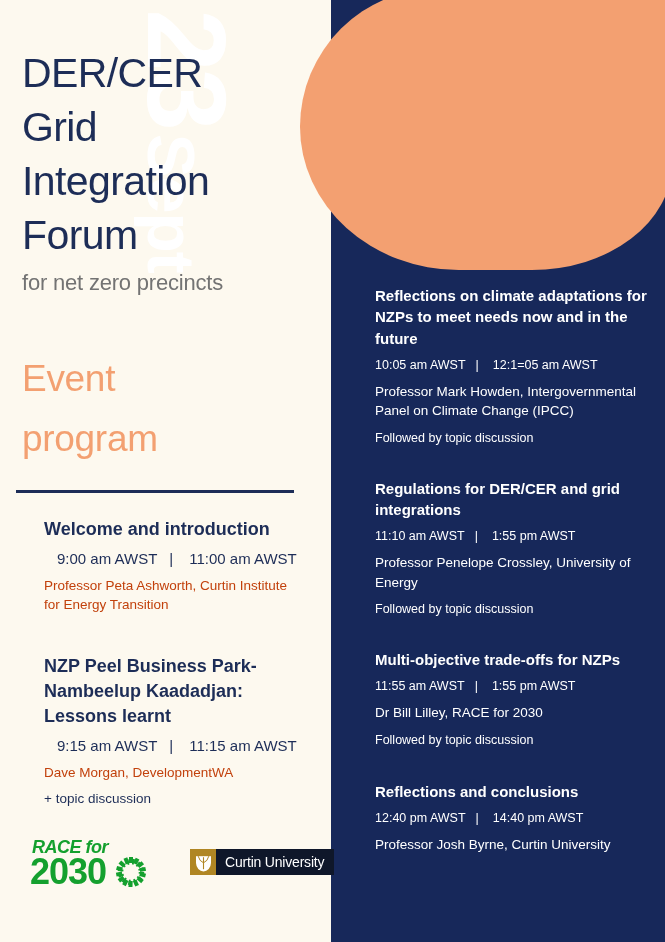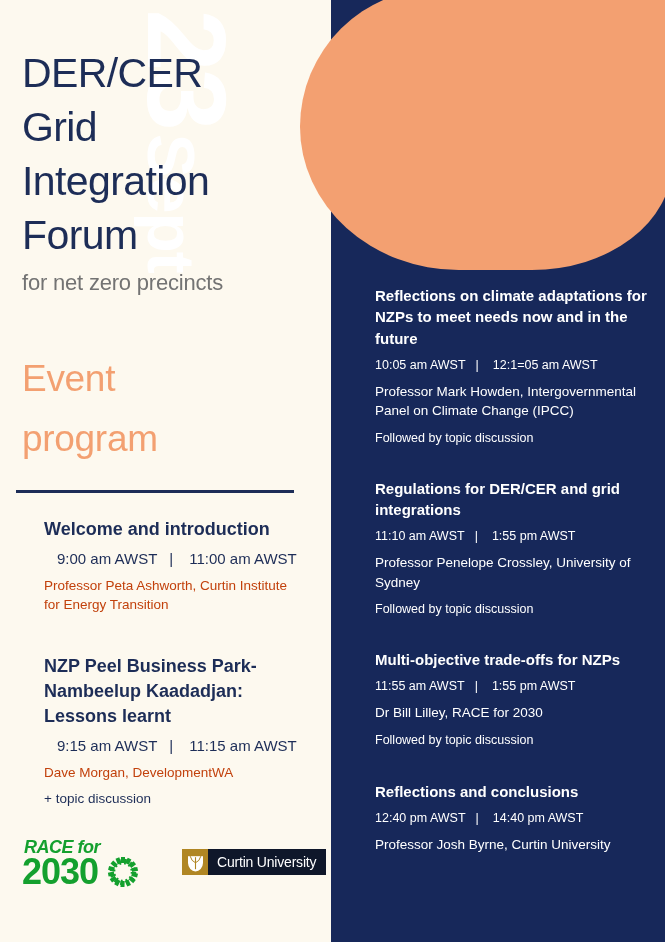--- a/index.html
+++ b/index.html
@@ -192,21 +192,21 @@
   .sess-right .s-note {
     color: #ffffff;
     font-size: 12.5px;
     line-height: 1.4;
     margin: 0;
   }
 
   
   .logos {
     position: absolute;
-    left: 22px;
+    left: 30px;
     top: 836px;
     display: flex;
     align-items: center;
     gap: 38px;
   }
   .race-logo {
     display: block;
   }
   .curtin-logo {
     display: flex;
@@ -331,21 +331,21 @@
     <div class="sess-right">
       <p class="s-title">Reflections on climate adaptations for NZPs to meet needs now and in the future</p>
       <p class="s-times"><span>10:05 am AWST</span><span class="sep">|</span><span>12:1=05 am AWST</span></p>
       <p class="s-speaker">Professor Mark Howden, Intergovernmental Panel on Climate Change (IPCC)</p>
       <p class="s-note">Followed by topic discussion</p>
     </div>
 
     <div class="sess-right" style="margin-top:30px;">
       <p class="s-title">Regulations for DER/CER and grid integrations</p>
       <p class="s-times"><span>11:10 am AWST</span><span class="sep">|</span><span>1:55 pm AWST</span></p>
-      <p class="s-speaker">Professor Penelope Crossley, University of Sydney</p>
+      <p class="s-speaker">Professor Penelope Crossley, University of Energy</p>
       <p class="s-note">Followed by topic discussion</p>
     </div>
 
     <div class="sess-right" style="margin-top:30px;">
       <p class="s-title">Multi-objective trade-offs for NZPs</p>
       <p class="s-times"><span>11:55 am AWST</span><span class="sep">|</span><span>1:55 pm AWST</span></p>
       <p class="s-speaker">Dr Bill Lilley, RACE for 2030</p>
       <p class="s-note">Followed by topic discussion</p>
     </div>
 

